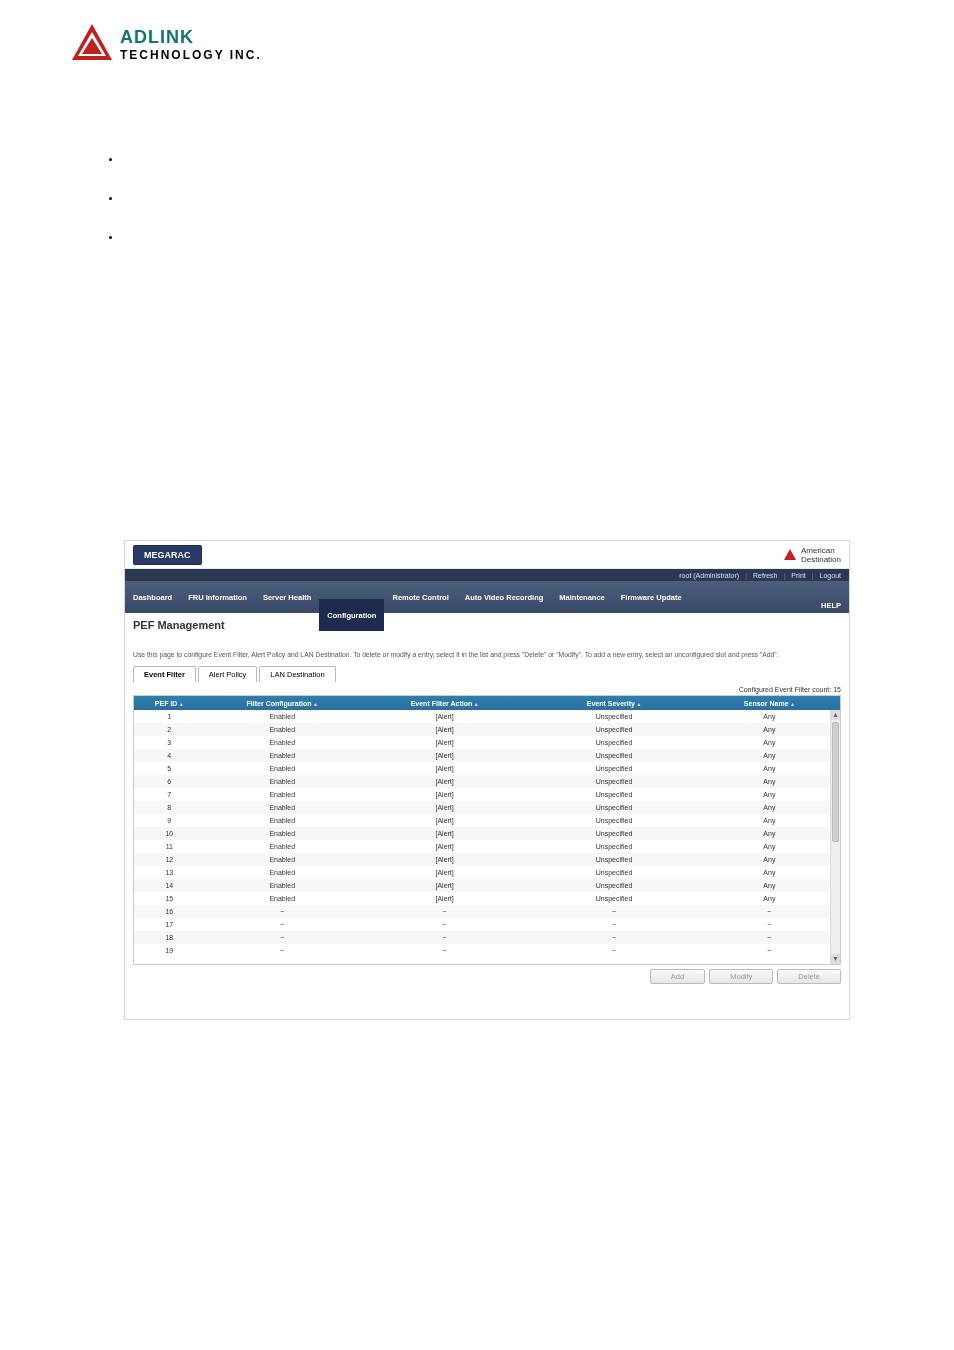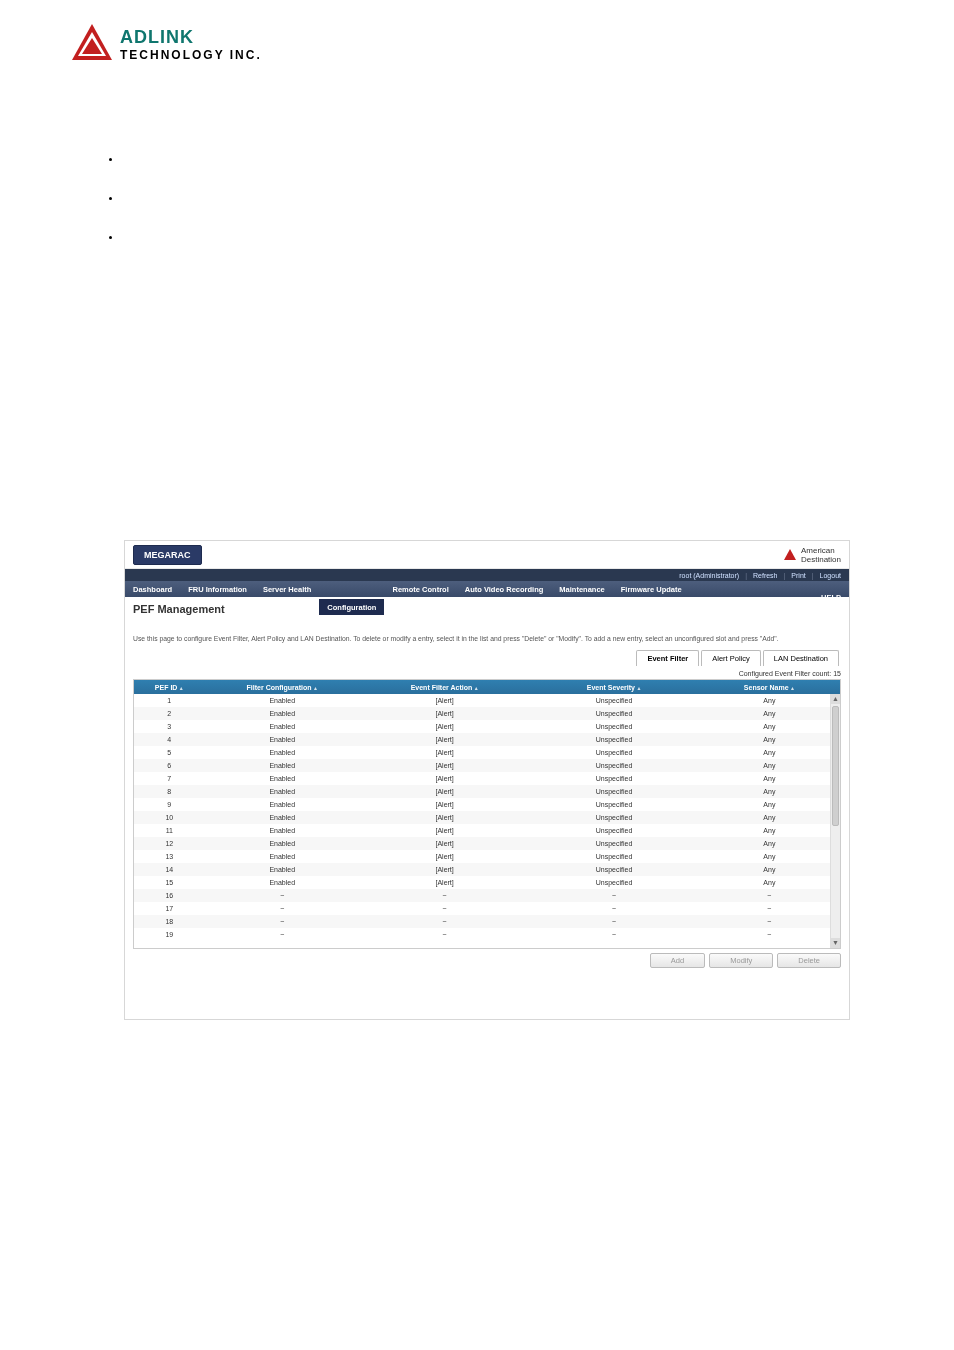--- a/index.html
+++ b/index.html
@@ -79,38 +79,38 @@
     justify-content: flex-end;
     align-items: center;
     gap: 6px;
     padding-right: 8px;
   }
   .userstrip .lnk { color: #cfe0ff; }
   .userstrip .sep { color: #6b7790; }
 
   
   .nav {
-    height: 16px;
+    height: 32px;
     background: linear-gradient(#4d5e7d, #394a69);
     color: #fff;
     display: flex;
     align-items: center;
     font-size: 7.5px;
     font-weight: bold;
   }
   .nav .item { padding: 0 8px; height: 100%; display:flex; align-items:center; }
   .nav .item.active { background: #1e2b4f; margin-top: 36px; }
   .nav .help { margin-left: auto; padding-right: 8px; margin-top: 16px; }
 
   
   .content { padding: 6px 8px; }
   .content h2 { font-size: 11px; font-weight: bold; color: #333; margin-bottom: 20px; }
   .desc { font-size: 6.8px; color: #555; margin-bottom: 8px; }
 
-  .tabs { display: flex; gap: 0; margin-bottom: 4px; justify-content: flex-end; }
+  .tabs { display: flex; gap: 0; margin-bottom: 4px; }
   .tab {
     border: 1px solid #bbb;
     border-bottom: none;
     padding: 3px 10px;
     font-size: 7.5px;
     background: #fff;
     border-radius: 2px 2px 0 0;
     margin-right: 2px;
   }
   .tab.active { background: #fff; font-weight: bold; }

